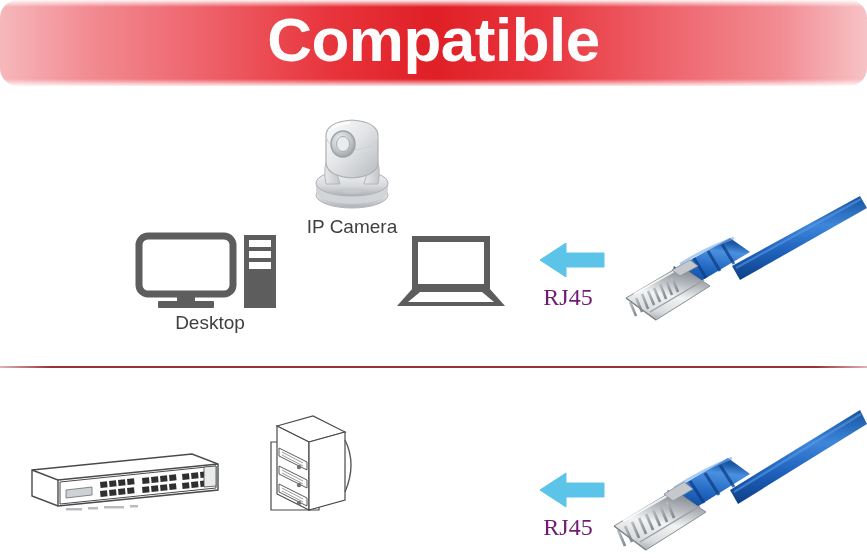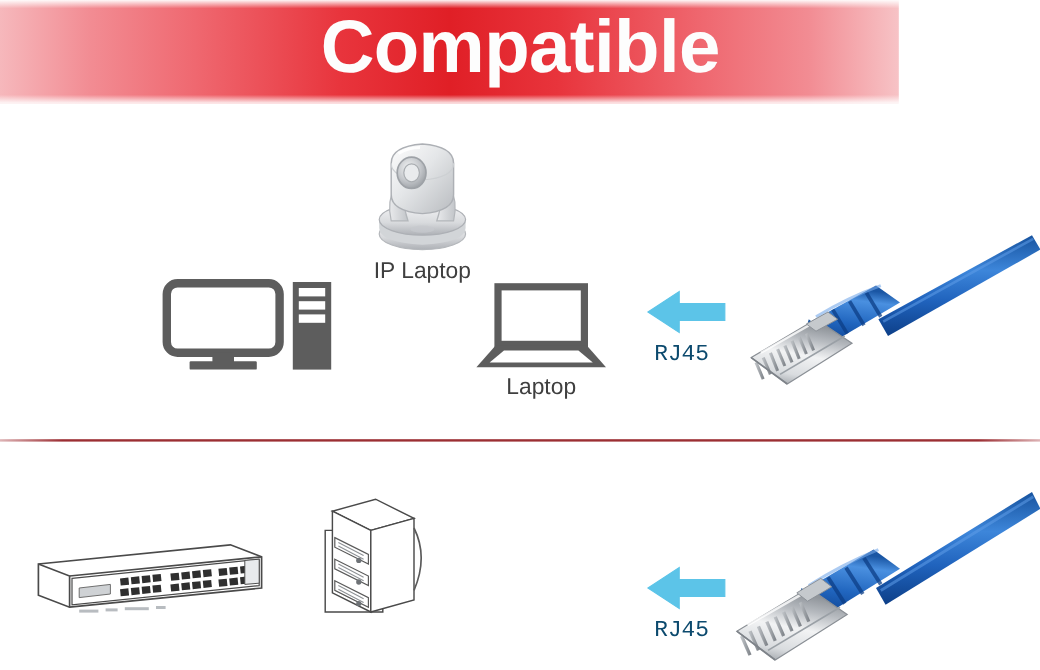--- a/index.html
+++ b/index.html
@@ -15,32 +15,33 @@
     width: 867px;
     height: 558px;
     background: #ffffff;
     overflow: hidden;
   }
 
   
   #banner {
     position: absolute;
     left: 0; top: 0;
-    width: 749px;
+    width: 867px;
     height: 86px;
     background: linear-gradient(to right,
         #f6b8bc 0%,
         #f28c93 10%,
         #ef676f 22%,
         #e8343c 38%,
         #e01f26 50%,
         #e8343c 62%,
         #ef676f 78%,
         #f28c93 90%,
         #f7c3c6 100%);
+    border-radius: 18px;
   }
   #banner-fade-top {
     position: absolute;
     left: 0; top: 0;
     width: 867px;
     height: 7px;
     background: linear-gradient(to bottom, rgba(255,255,255,0.95), rgba(255,255,255,0));
     pointer-events: none;
   }
   #banner-fade-bottom {
@@ -90,23 +91,23 @@
   }
   .node-label {
     text-align: center;
     color: #3f3f3f;
     font-size: 19px;
     font-family: "Liberation Sans", sans-serif;
     white-space: nowrap;
     margin-top: 2px;
   }
   .node-label.serif {
-    font-family: Liberation Mono, monospace;
-    font-size: 19px;
-    color: #0c4a6e;
+    font-family: Liberation Serif, serif;
+    font-size: 24px;
+    color: #701a75;
   }
 
   
   #node-tv      { left: 40px;  top: 116px; width: 160px; }
   #node-camera  { left: 282px; top: 112px; width: 140px; }
   #node-desktop { left: 136px; top: 232px; width: 148px; }
   #node-laptop  { left: 395px; top: 236px; width: 112px; }
   #node-rj45-top{ left: 518px; top: 238px; width: 100px; }
 
   #node-switch  { left: 22px;  top: 442px; width: 200px; }
@@ -166,50 +167,50 @@
         <path d="M44 24 Q44 10 70 8 Q96 10 96 24 L96 50 Q96 64 70 66 Q44 64 44 50 Z" fill="url(#camBody)" stroke="#adb0b5" stroke-width="1.2"></path>
         <path d="M44 24 Q44 36 70 38 Q96 36 96 24" fill="none" stroke="#cdd0d3" stroke-width="1"></path>
 
         <ellipse cx="61" cy="32" rx="12" ry="13" fill="url(#lensG)" stroke="#9ea2a7" stroke-width="1.4"></ellipse>
         <ellipse cx="61" cy="32" rx="6.5" ry="7.5" fill="#e9ebed" stroke="#a9adb1" stroke-width="1"></ellipse>
 
         <path d="M50 16 Q58 11 68 11" fill="none" stroke="#ffffff" stroke-width="2.5" opacity="0.85"></path>
         <ellipse cx="70" cy="79" rx="10" ry="3" fill="#c6c9cd" opacity="0.7"></ellipse>
       </svg>
     </div>
-    <div class="node-label">IP Laptop</div>
+    <div class="node-label">IP Camera</div>
   </div>
 
   <div class="node" id="node-desktop">
     <div class="node-art">
       <svg width="148" height="78" viewBox="0 0 148 78">
 
         <rect x="3" y="4" width="94" height="58" rx="9" fill="none" stroke="#5d5d5d" stroke-width="7"></rect>
         <rect x="12" y="13" width="76" height="40" fill="#ffffff"></rect>
         <rect x="41" y="62" width="18" height="9" fill="#5d5d5d"></rect>
         <rect x="22" y="69" width="56" height="7" rx="1" fill="#5d5d5d"></rect>
 
         <rect x="108" y="3" width="32" height="73" fill="#5d5d5d"></rect>
         <rect x="113" y="8" width="22" height="7" fill="#ffffff"></rect>
         <rect x="113" y="19" width="22" height="7" fill="#ffffff"></rect>
         <rect x="113" y="30" width="22" height="7" fill="#ffffff"></rect>
       </svg>
     </div>
+    <div class="node-label">Desktop</div>
   </div>
 
   <div class="node" id="node-laptop">
     <div class="node-art">
       <svg width="112" height="74" viewBox="0 0 112 74">
         <rect x="20" y="3" width="72" height="48" fill="none" stroke="#5d5d5d" stroke-width="6"></rect>
         <rect x="26" y="9" width="60" height="36" fill="#ffffff"></rect>
         <path d="M18 52 L94 52 L110 70 L2 70 Z" fill="#5d5d5d"></path>
         <path d="M25 56 L87 56 L99 66 L13 66 Z" fill="#ffffff"></path>
       </svg>
     </div>
-    <div class="node-label">Laptop</div>
   </div>
 
   <div class="node" id="node-rj45-top">
     <div class="node-art">
       <svg width="100" height="44" viewBox="0 0 100 44">
         <path d="M22 22 L48 5 L48 15 L86 15 L86 29 L48 29 L48 39 Z" fill="#5cc4e8" stroke="#5cc4e8" stroke-width="1"></path>
       </svg>
     </div>
     <div class="node-label serif">RJ45</div>
   </div>

